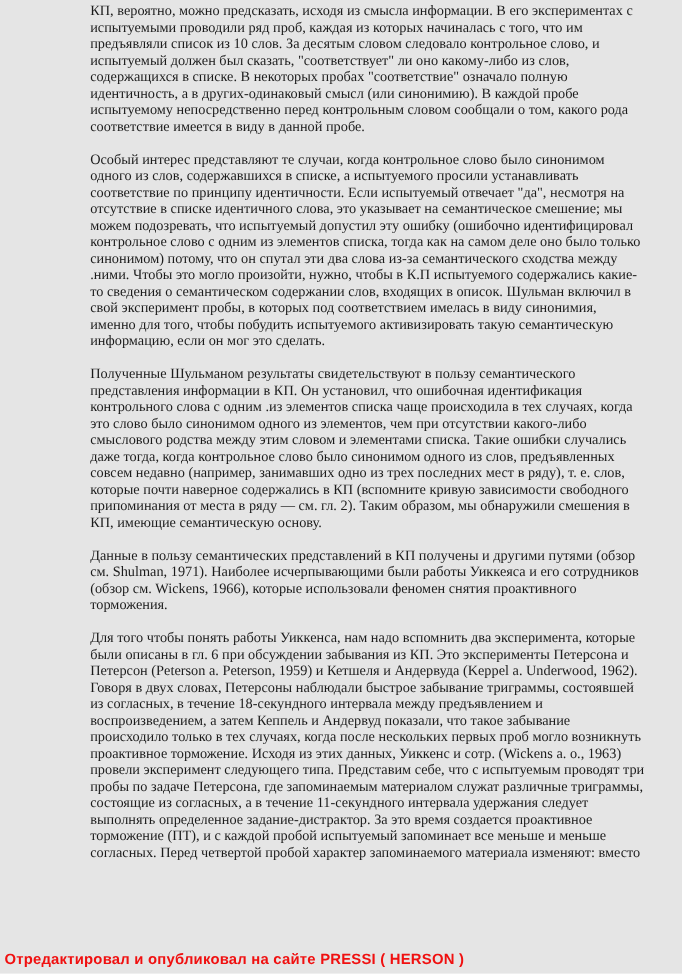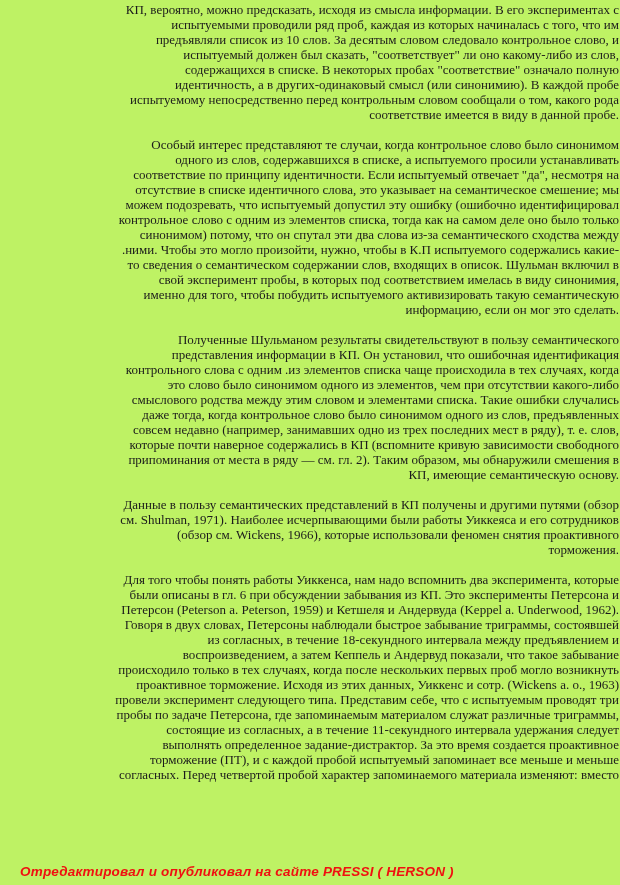--- a/index.html
+++ b/index.html
@@ -13,43 +13,41 @@
     position: relative;
     overflow: hidden;
     font-family: "Liberation Serif", serif;
   }
   .page {
     position: absolute;
     left: 0;
     top: 0;
     width: 620px;
     height: 885px;
-    background: #bef264;
-    text-align: right;
+    background: #e5e5e5;
   }
   .text-block {
     position: absolute;
     left: 82px;
     top: 2px;
     width: 537px;
     color: #1b1b1b;
     font-family: "Liberation Serif", serif;
     font-size: 13px;
     line-height: 15px;
   }
   .para {
     margin: 0 0 15px 0;
     white-space: pre;
   }
   .footer-credit {
     position: absolute;
-    left: 20px;
+    left: 4px;
     top: 864px;
     font-family: "Liberation Sans", sans-serif;
-    font-style: italic;
     font-weight: 700;
     font-size: 13.5px;
     letter-spacing: 0.2px;
     white-space: pre;
   }
 </style>
 </head>
 <body style="background: rgb(255, 255, 255);">
 
 <div class="page">

